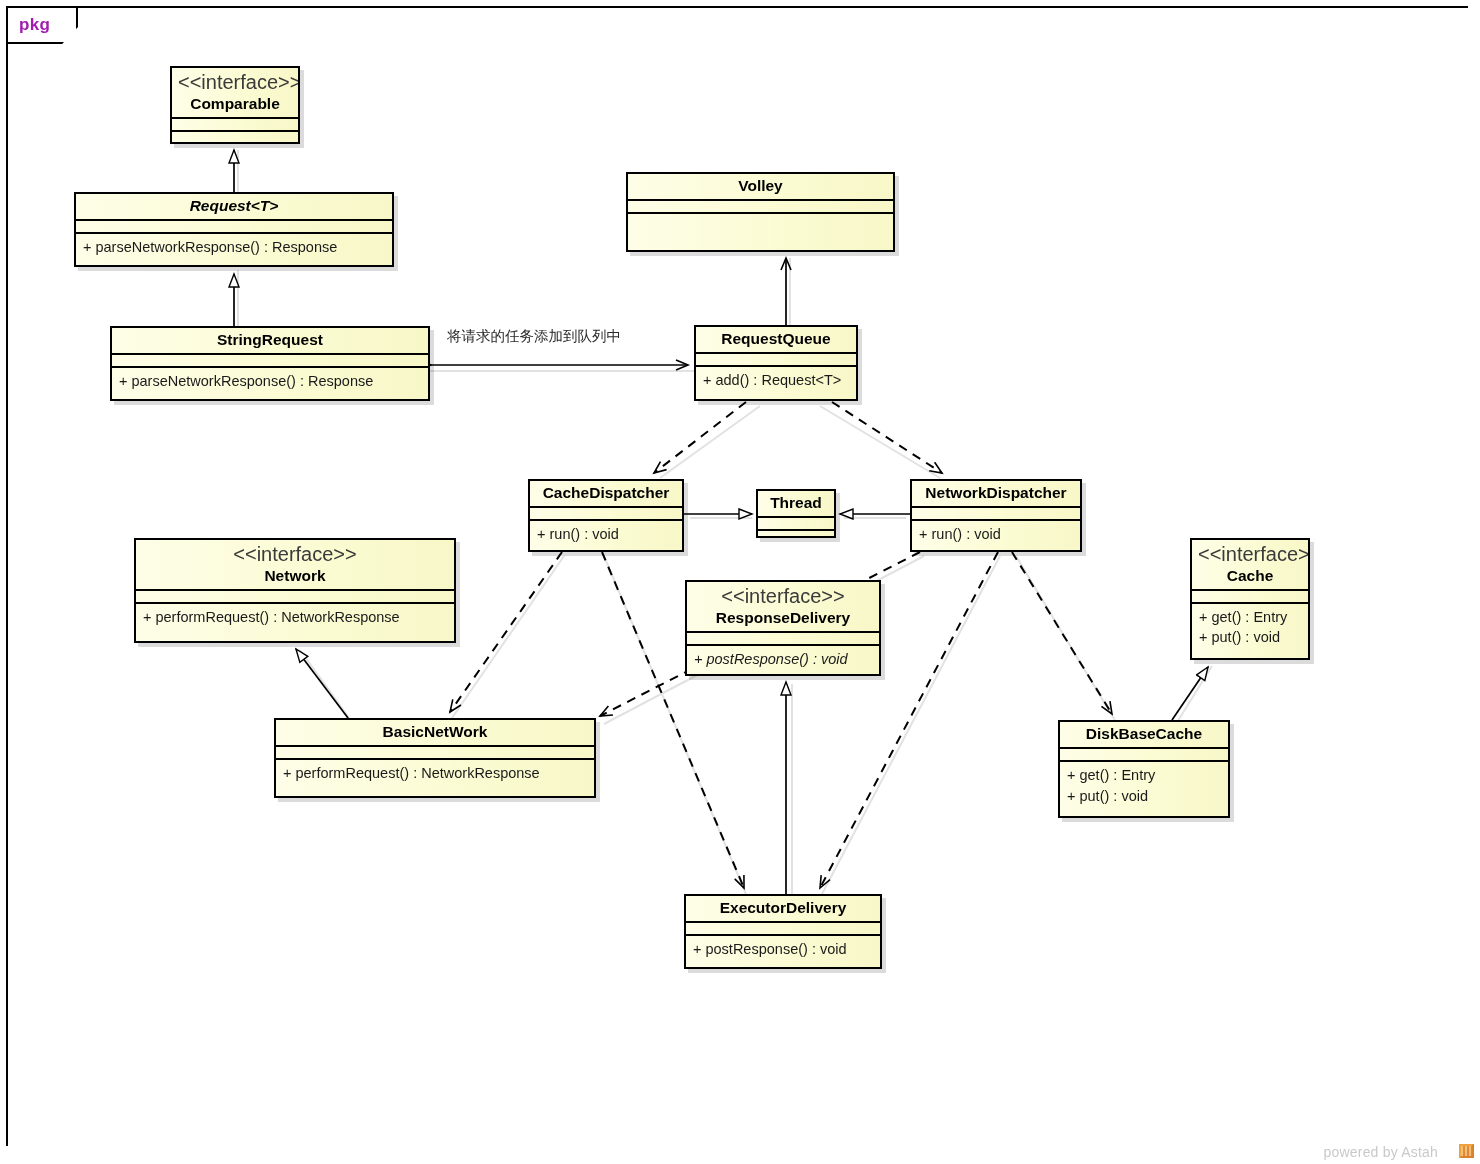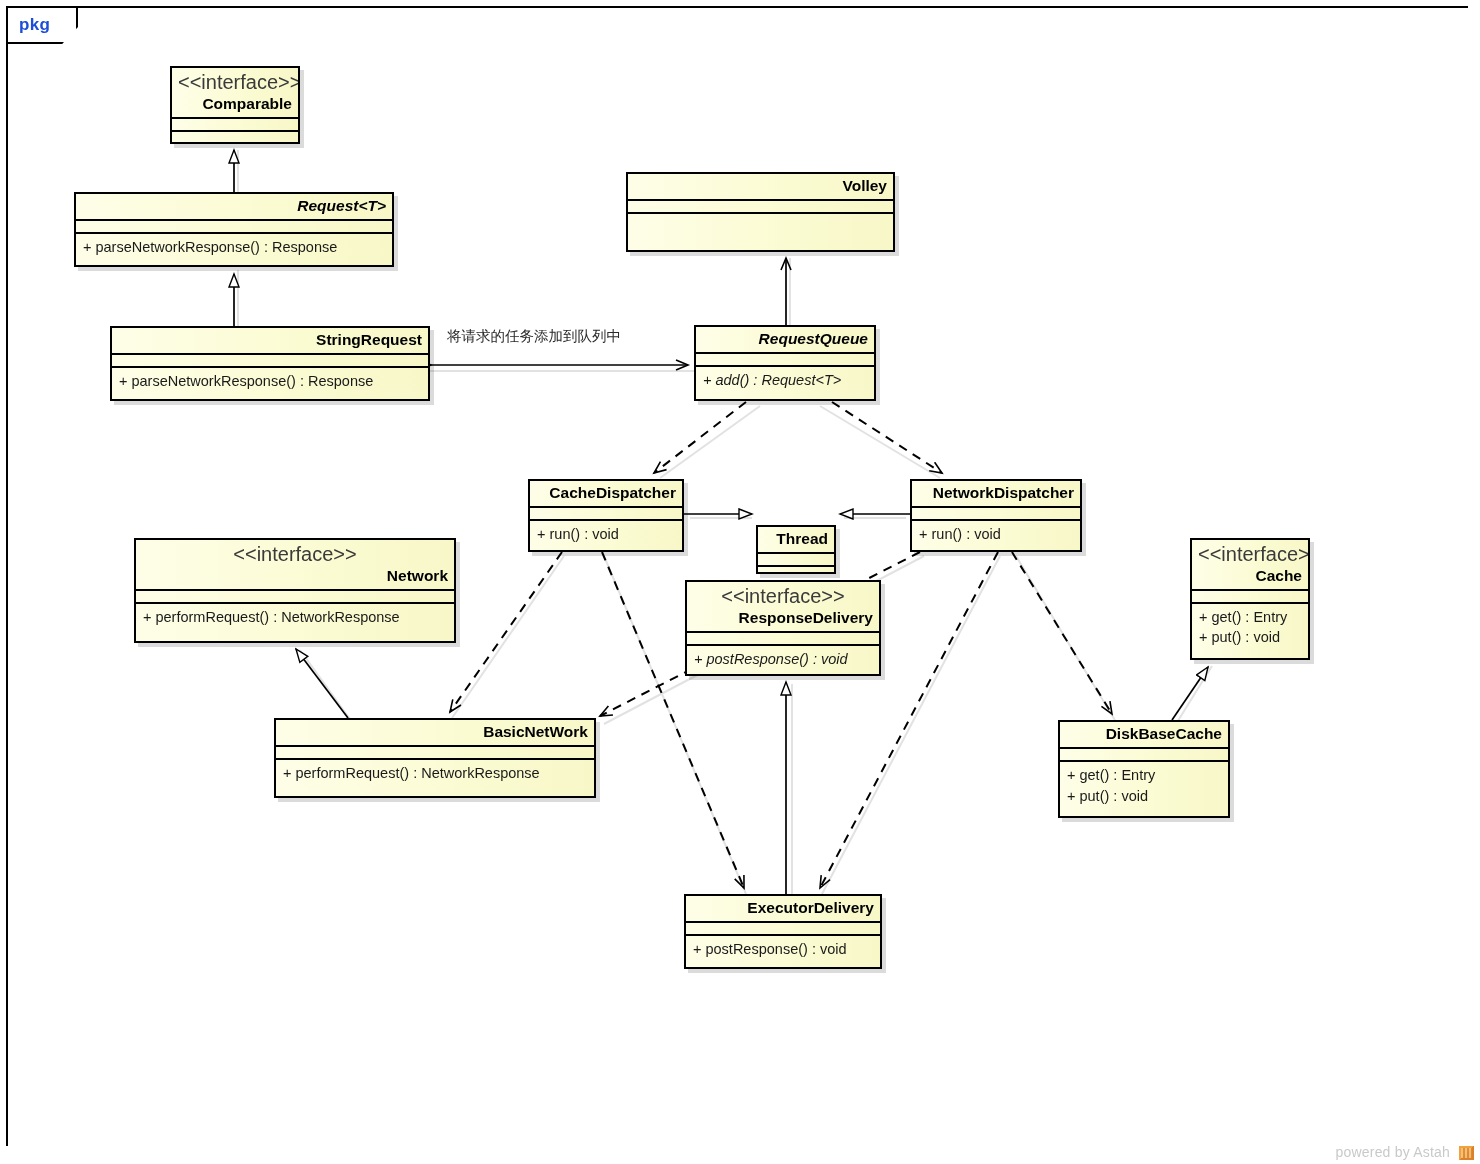--- a/index.html
+++ b/index.html
@@ -26,21 +26,21 @@
     border:2px solid #000;
     box-sizing:border-box;
     clip-path:polygon(0 0, 100% 0, 100% 55%, 78% 100%, 0 100%);
     display:flex; align-items:center;
   }
   .pkg-tab-inner{
     position:absolute; left:6px; top:6px; width:72px; height:38px;
     display:flex; align-items:center;
   }
   .pkg-tab-label {
-    font-size:17px; font-weight:bold; color:#1d4ed8; padding-left:13px; letter-spacing:0.3px;
+    font-size:17px; font-weight:bold; color:#a21caf; padding-left:13px; letter-spacing:0.3px;
   }
   .pkg-top-line {
     position:absolute; left:76px; top:6px; width:1392px; height:0;
     border-top:2px solid #000;
   }
 
   
   .node {
     position:absolute;
     box-sizing:border-box;
@@ -55,41 +55,41 @@
     z-index:0;
   }
   .node > * { position:relative; z-index:1; }
 
   .cmp-name {
     text-align:center;
     padding:3px 6px 4px 6px;
     line-height:1.18;
   }
   .stereo { font-size:20px; color:#3a3a3a; font-weight:normal; }
-  .cname  { font-size:15.5px; font-weight:bold; color:#000;text-align:right; }
+  .cname  { font-size:15.5px; font-weight:bold; color:#000; }
   .cname.italic { font-style:italic; }
 
   .sep { height:0; border-top:2px solid #000; }
   .cmp-attr { height:11px; }
   .cmp-ops { padding:3px 7px 5px 7px; }
   .op {
     font-size:14.5px; color:#1a1a1a; line-height:1.42; white-space:nowrap;
   }
   .op.italic { font-style:italic; }
 
   .edge-label {
     position:absolute;
     font-size:14.5px; color:#2a2a2a;
     white-space:nowrap;
   }
 
   
   .astah {
     position:absolute; right:6px; bottom:4px;
-    display:flex; align-items:flex-end; gap:9px;
+    display:flex; align-items:flex-start; gap:21px;
   }
   .astah-text { font-size:14px; color:#c9c9c9; letter-spacing:0.2px; }
   .astah-logo {
     width:15px; height:14px;
     background:
       linear-gradient(135deg,#f0a23c 0 50%, #d9822b 50% 100%);
     display:inline-block;
     position:relative;
   }
   .astah-logo::after{
@@ -214,21 +214,21 @@
         <div class="cmp-name">
           <div class="cname">StringRequest</div>
         </div>
         <div class="sep"></div>
         <div class="cmp-attr"></div>
         <div class="sep"></div>
         <div class="cmp-ops">
           <div class="op">+ parseNetworkResponse() : Response</div>
         </div>
       </div>
-      <div class="node" style="left: 694px; top: 325px; width: 182px; height: 76px; font-style: italic;">
+      <div class="node" style="left: 694px; top: 325px; width: 164px; height: 76px;">
         <div class="grad"></div>
         <div class="cmp-name">
           <div class="cname">RequestQueue</div>
         </div>
         <div class="sep"></div>
         <div class="cmp-attr"></div>
         <div class="sep"></div>
         <div class="cmp-ops">
           <div class="op">+ add() : Request&lt;T&gt;</div>
         </div>
@@ -238,21 +238,21 @@
         <div class="cmp-name">
           <div class="cname">CacheDispatcher</div>
         </div>
         <div class="sep"></div>
         <div class="cmp-attr"></div>
         <div class="sep"></div>
         <div class="cmp-ops">
           <div class="op">+ run() : void</div>
         </div>
       </div>
-      <div class="node" style="left: 756px; top: 489px; width: 80px; height: 49px; margin-top: 36px;">
+      <div class="node" style="left: 756px; top: 489px; width: 80px; height: 49px;">
         <div class="grad"></div>
         <div class="cmp-name">
           <div class="cname">Thread</div>
         </div>
         <div class="sep"></div>
         <div class="cmp-attr"></div>
         <div class="sep"></div>
         <div class="cmp-ops"></div>
       </div>
       <div class="node" style="left: 910px; top: 479px; width: 172px; height: 73px;">

